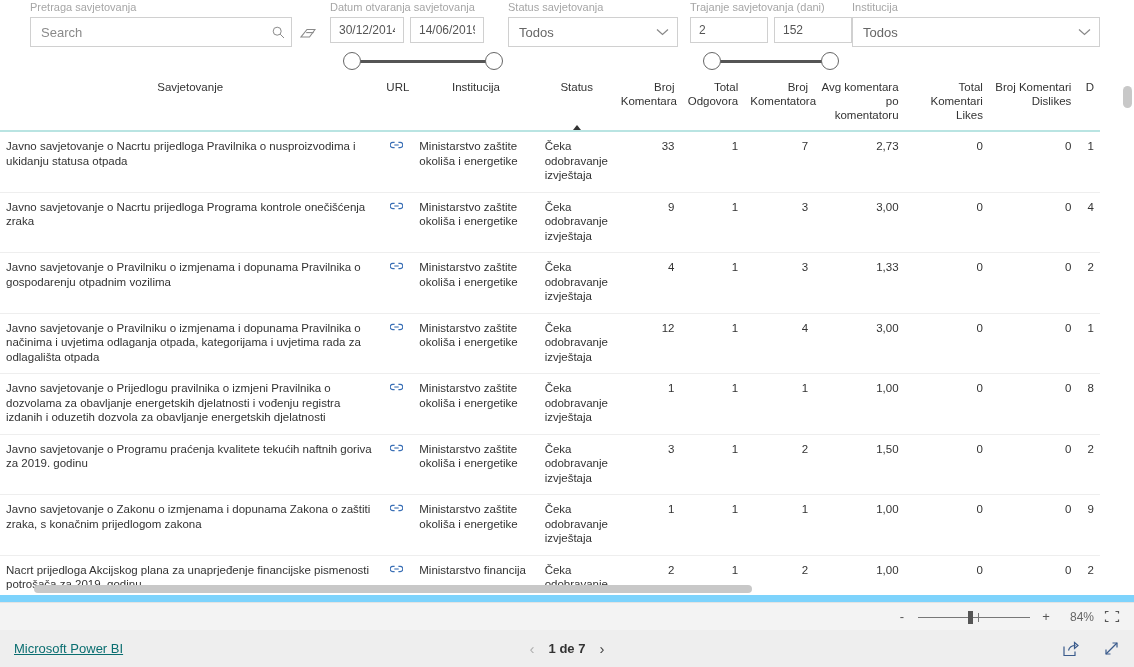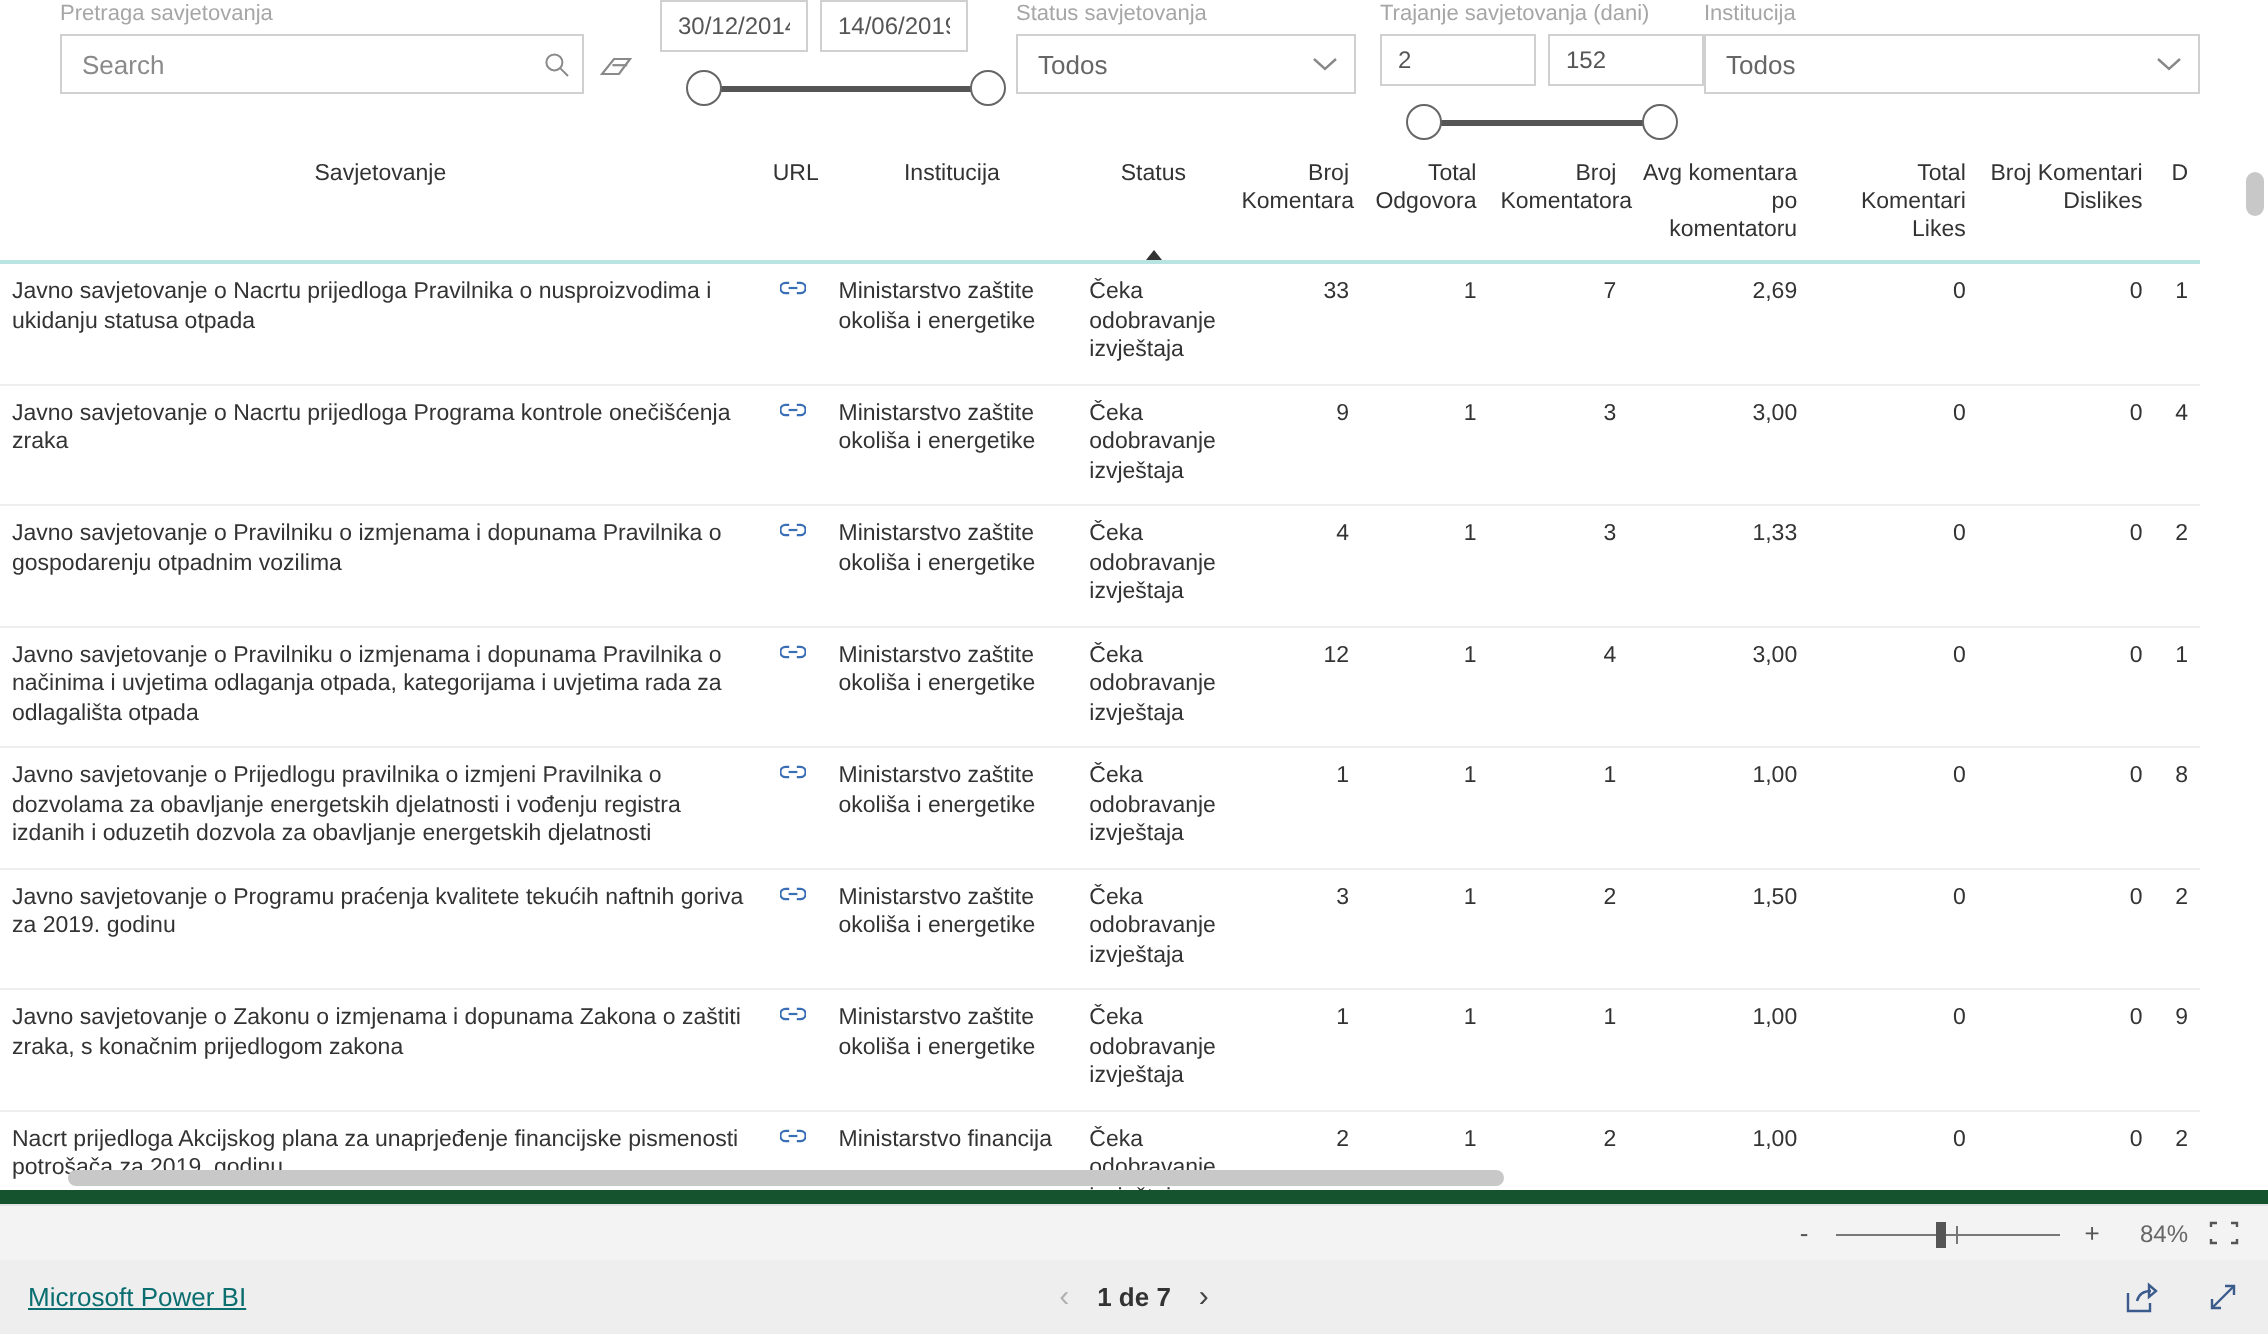--- a/index.html
+++ b/index.html
@@ -12,21 +12,21 @@
     background: #ffffff;
     font-family: "Liberation Sans", sans-serif;
     font-size: 12px;
     color: #333333;
     overflow: hidden;
   }
   .report {
     position: relative;
     width: 1134px;
     height: 667px;
-    background: #14532d;
+    background: #7dd3fc;
   }
 
   
   .filter-bar {
     position: relative;
     height: 78px;
     background: #ffffff;
   }
   .slicer {
     position: absolute;
@@ -333,20 +333,21 @@
       </div>
     </div>
     <div class="eraser-btn">
       <svg width="16" height="14" viewBox="0 0 16 14">
         <polygon points="5,10 1,10 7,2.5 15,2.5 9.5,10" fill="none" stroke="#8a8a8a" stroke-width="1.1"></polygon>
         <line x1="6.2" y1="5.6" x2="13.6" y2="5.6" stroke="#8a8a8a" stroke-width="1.1"></line>
       </svg>
     </div>
 
     <div class="slicer" id="slicer-date">
+      <div class="slicer-title">Datum otvaranja savjetovanja</div>
       <div class="range-inputs">
         <div class="textbox">
           <span class="val">30/12/2014</span>
         </div>
         <div class="textbox">
           <span class="val">14/06/2019</span>
         </div>
       </div>
       <div class="range-slider">
         <div class="range-track"></div>
@@ -436,21 +437,21 @@
           <td class="url-cell"><span class="link-icon"><svg width="13" height="9" viewBox="0 0 13 9">
                   <path d="M4.6 1.4h-1.8a2.6 2.6 0 0 0 0 5.2h1.8" fill="none" stroke="#3a6fb5" stroke-width="1.1"></path>
                   <path d="M8.4 1.4h1.8a2.6 2.6 0 0 1 0 5.2H8.4" fill="none" stroke="#3a6fb5" stroke-width="1.1"></path>
                   <line x1="4.3" y1="4" x2="8.7" y2="4" stroke="#3a6fb5" stroke-width="1.1"></line>
                 </svg></span></td>
           <td>Ministarstvo zaštite okoliša i energetike</td>
           <td>Čeka odobravanje izvještaja</td>
           <td class="num">33</td>
           <td class="num">1</td>
           <td class="num">7</td>
-          <td class="num">2,69</td>
+          <td class="num">2,73</td>
           <td class="num">0</td>
           <td class="num">0</td>
           <td class="num">1</td>
         </tr>
         <tr>
           <td>Javno savjetovanje o Nacrtu prijedloga Programa kontrole onečišćenja zraka</td>
           <td class="url-cell"><span class="link-icon"><svg width="13" height="9" viewBox="0 0 13 9">
                   <path d="M4.6 1.4h-1.8a2.6 2.6 0 0 0 0 5.2h1.8" fill="none" stroke="#3a6fb5" stroke-width="1.1"></path>
                   <path d="M8.4 1.4h1.8a2.6 2.6 0 0 1 0 5.2H8.4" fill="none" stroke="#3a6fb5" stroke-width="1.1"></path>
                   <line x1="4.3" y1="4" x2="8.7" y2="4" stroke="#3a6fb5" stroke-width="1.1"></line>

